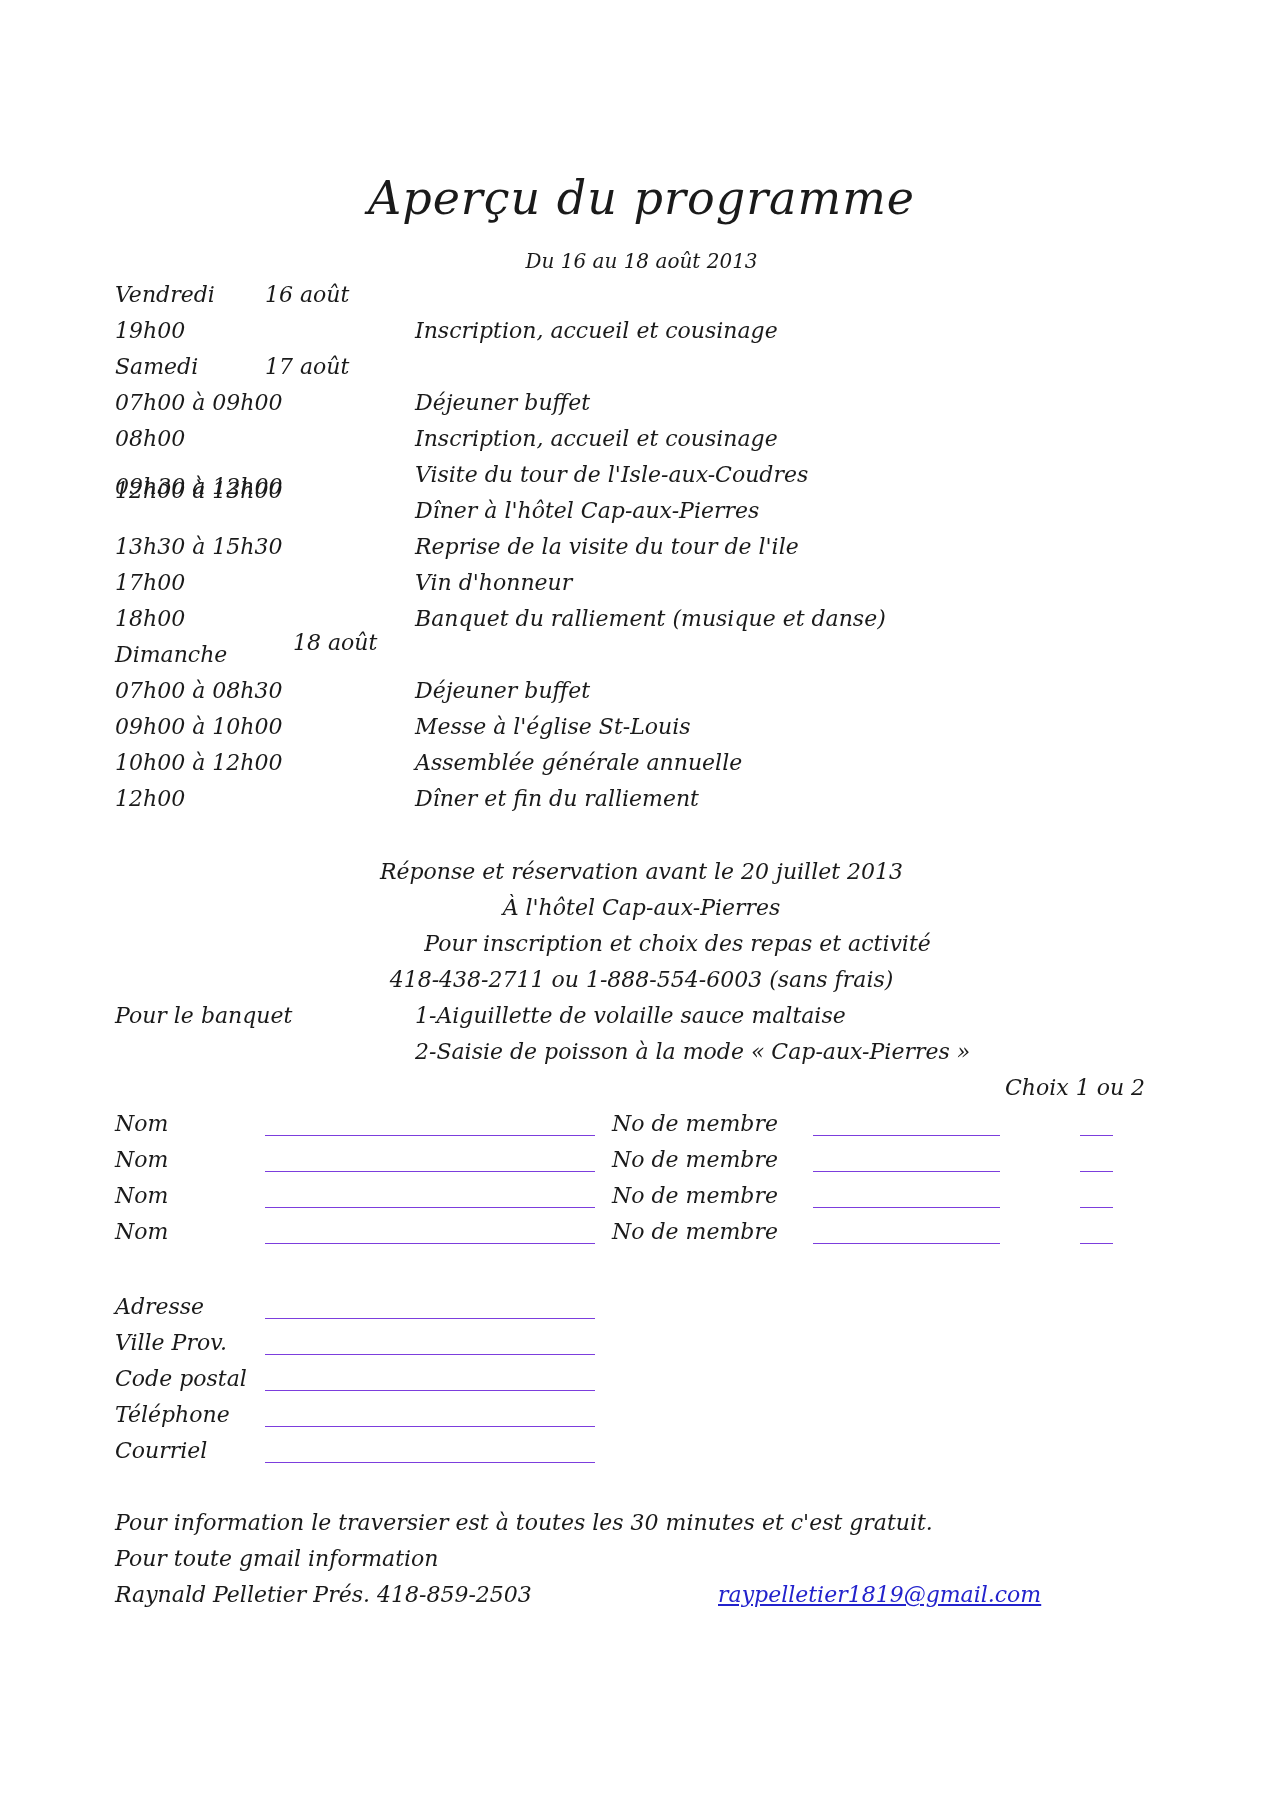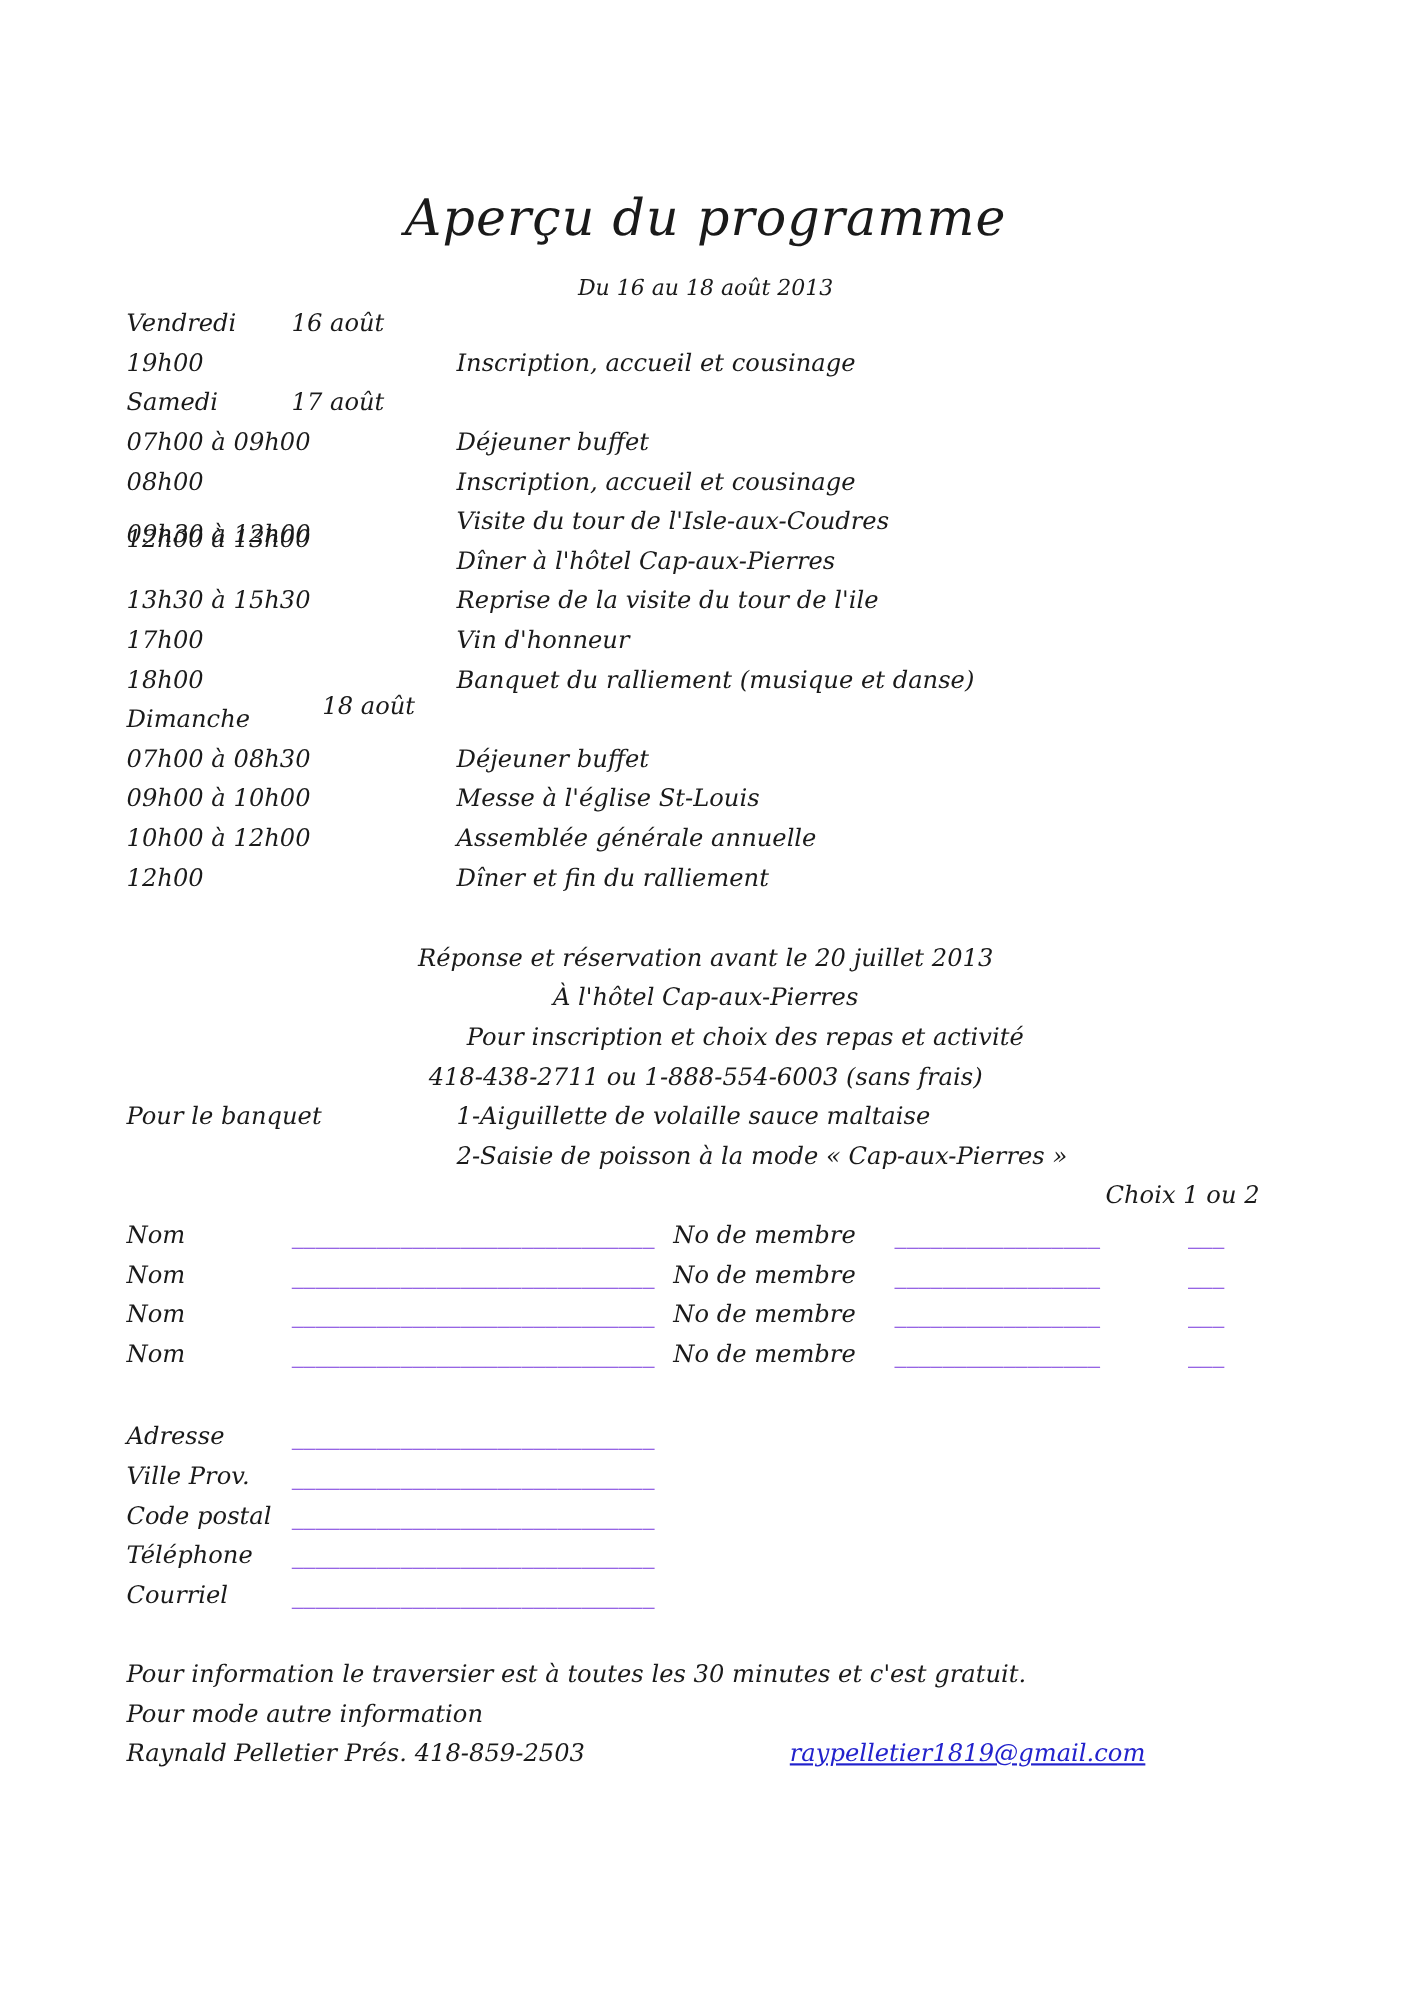--- a/index.html
+++ b/index.html
@@ -109,17 +109,17 @@
   <div class="abs txt" style="left:115px; top:1328px;">Ville Prov.</div>
   <div class="abs txt dash" style="left:265px; top:1328px; width:347px; overflow:hidden;">______________________________</div>
   <div class="abs txt" style="left:115px; top:1364px;">Code postal</div>
   <div class="abs txt dash" style="left:265px; top:1364px; width:347px; overflow:hidden;">______________________________</div>
   <div class="abs txt" style="left:115px; top:1400px;">Téléphone</div>
   <div class="abs txt dash" style="left:265px; top:1400px; width:347px; overflow:hidden;">______________________________</div>
   <div class="abs txt" style="left:115px; top:1436px;">Courriel</div>
   <div class="abs txt dash" style="left:265px; top:1436px; width:347px; overflow:hidden;">______________________________</div>
 
   <div class="abs txt" style="left:115px; top:1508px;">Pour information le traversier est à toutes les 30 minutes et c'est gratuit.</div>
-  <div class="abs txt" style="left:115px; top:1544px;">Pour mode autre information</div>
+  <div class="abs txt" style="left:115px; top:1544px;">Pour toute gmail information</div>
   <div class="abs txt" style="left:115px; top:1580px;font-style:italic;">Raynald Pelletier Prés. 418-859-2503</div>
   <a class="abs txt email" style="left:718px; top:1580px;">raypelletier1819@gmail.com</a>
 
 </div>
 
 </body></html>

